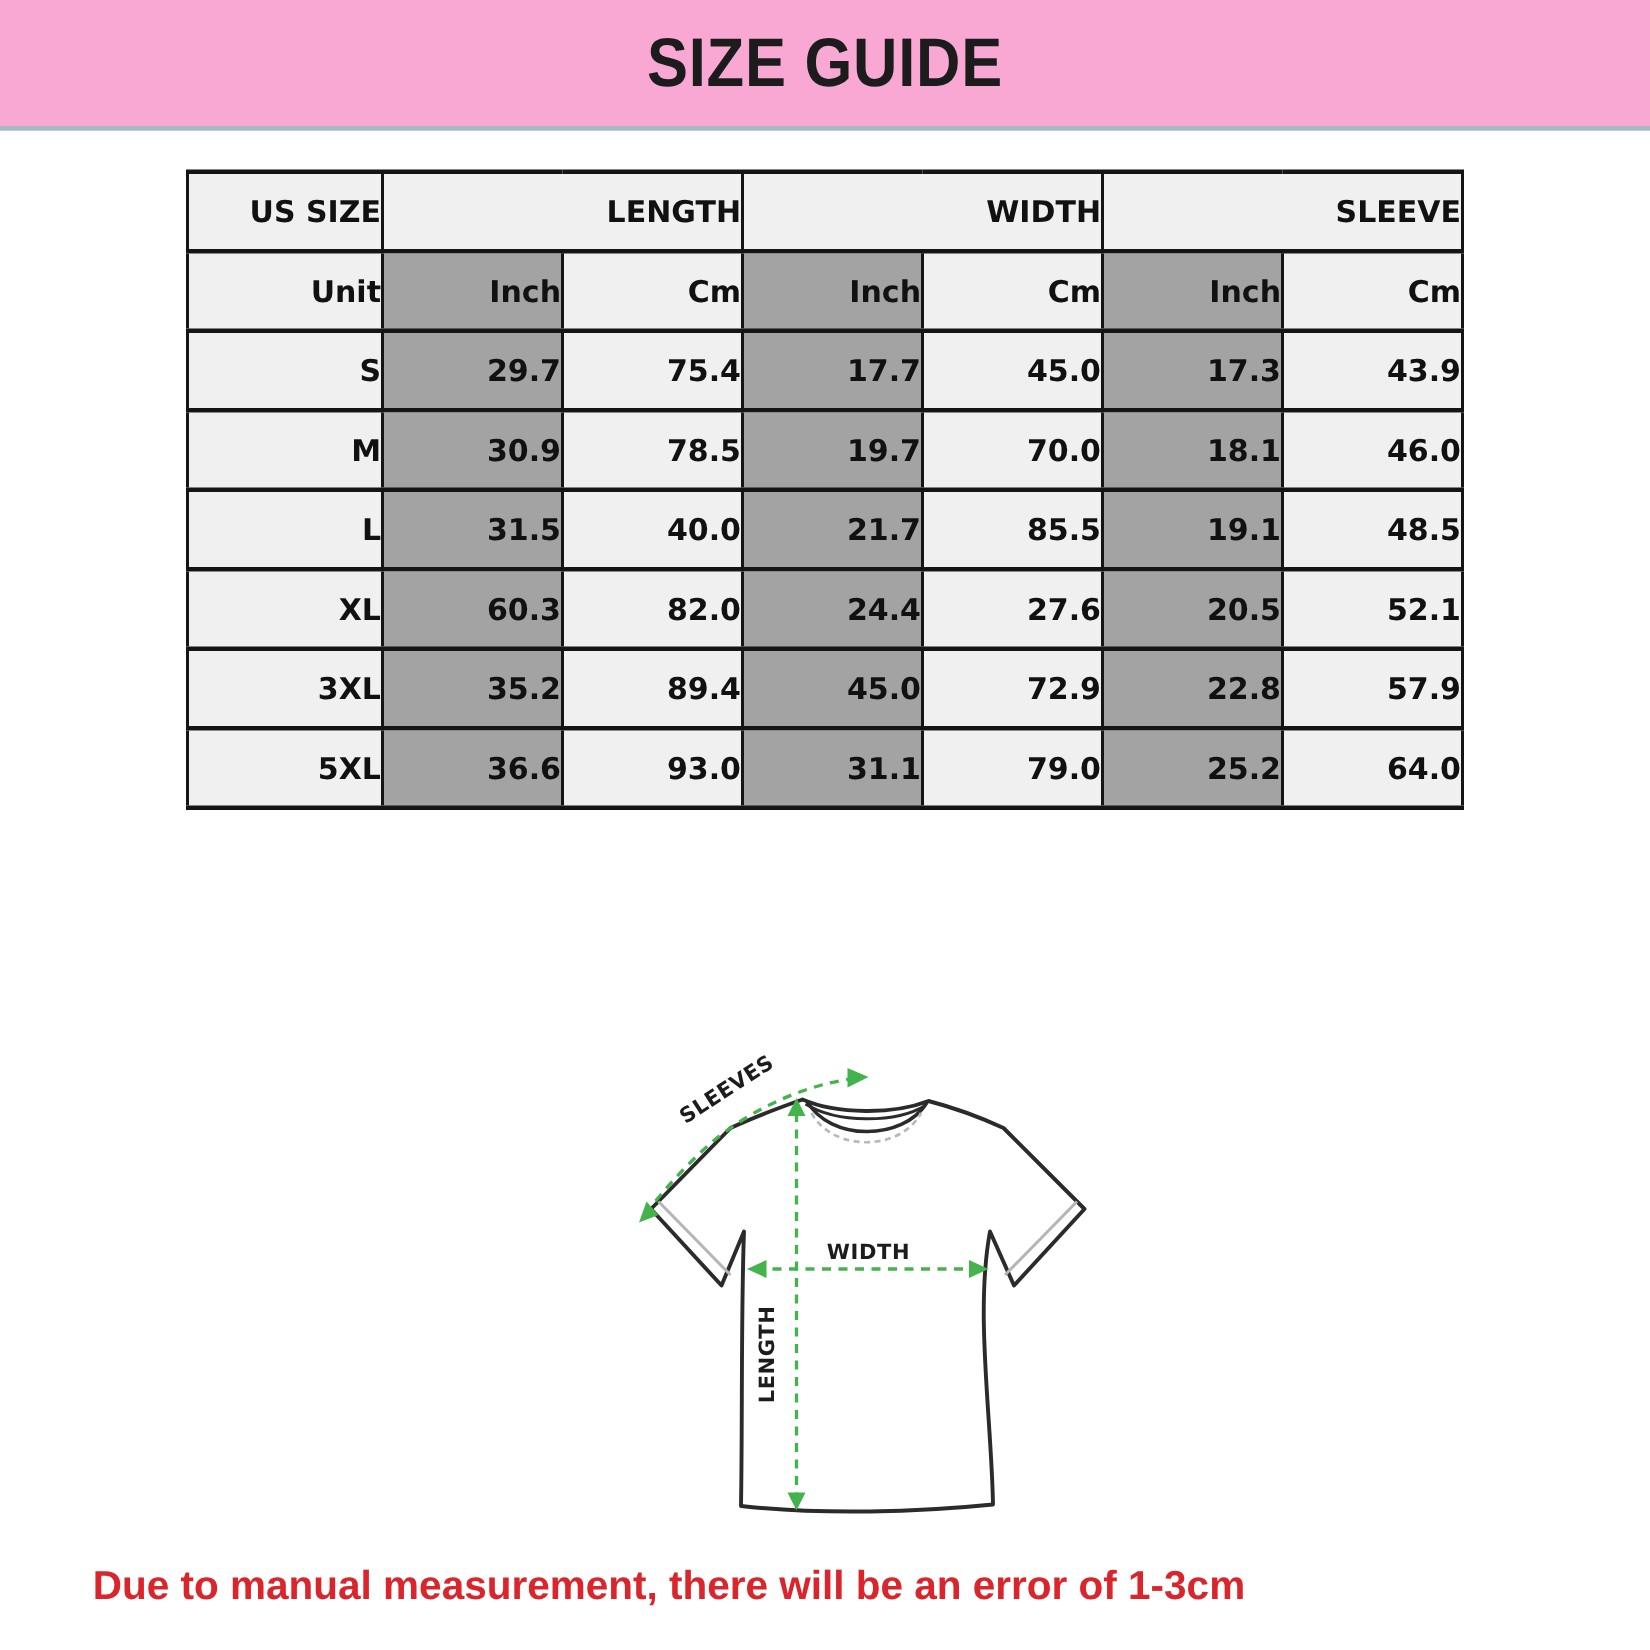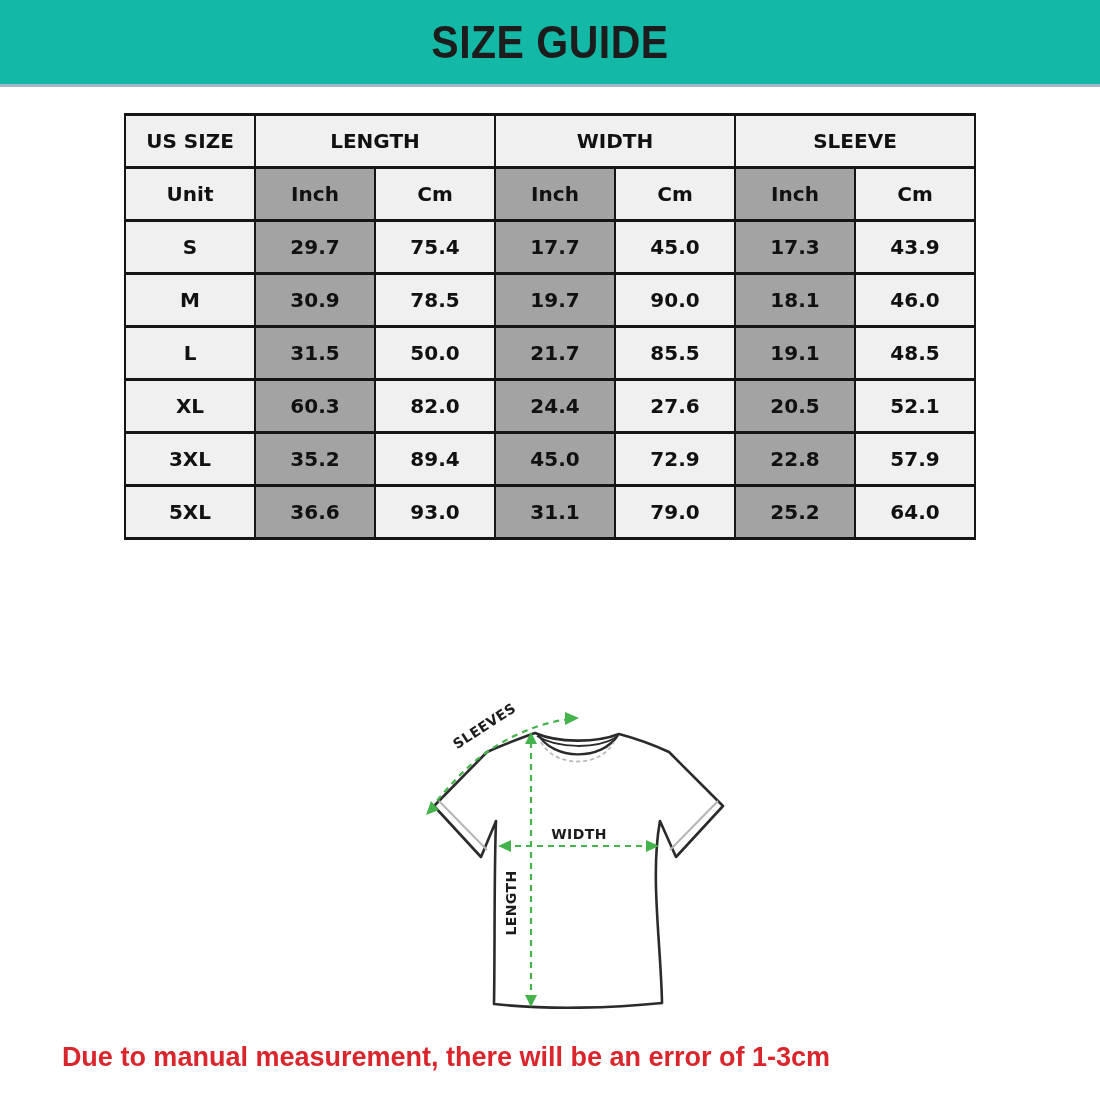--- a/index.html
+++ b/index.html
@@ -3,34 +3,34 @@
 <meta charset="utf-8">
 <style>
   html,body { margin:0; padding:0; background:#ffffff; }
   .page {
     position:relative; width:1100px; height:1100px; background:#ffffff;
     font-family:"Liberation Sans", sans-serif; overflow:hidden;
   }
   
   .banner {
     position:absolute; left:0; top:0; width:1100px; height:84px;
-    background:#14b8a6; border-bottom:3px solid #a2b9c6;
+    background:#f9a8d4; border-bottom:3px solid #a2b9c6;
     display:flex; align-items:center; justify-content:center;
   }
   .banner h1 {
     margin:0; font-size:41px; font-weight:bold; color:#1c1c1c;
     letter-spacing:0.5px; transform:scaleY(1.12);
     font-family:"Liberation Sans", sans-serif;
   }
   
   .size-table {
     position:absolute; left:124px; top:113px;
     border-collapse:collapse; table-layout:fixed;
     font-family:"DejaVu Sans", sans-serif;
-    font-size:20px; font-weight:bold; color:#111; text-align:center;
+    font-size:20px; font-weight:bold; color:#111; text-align:right;
   }
   .size-table th, .size-table td {
     border:2px solid #151515; border-top-width:3px; border-bottom-width:3px;
     height:50px; padding:0; overflow:hidden;
   }
   .size-table .gray  { background:#f0f0f0; }
   .size-table .white { background:#a3a3a3; }
   
   .diagram { position:absolute; left:398px; top:690px; }
   .dlabel {
@@ -88,28 +88,28 @@
           <td class="white">17.7</td>
           <td class="gray">45.0</td>
           <td class="white">17.3</td>
           <td class="gray">43.9</td>
         </tr>
         <tr>
           <td class="gray">M</td>
           <td class="white">30.9</td>
           <td class="gray">78.5</td>
           <td class="white">19.7</td>
-          <td class="gray">90.0</td>
+          <td class="gray">70.0</td>
           <td class="white">18.1</td>
           <td class="gray">46.0</td>
         </tr>
         <tr>
           <td class="gray">L</td>
           <td class="white">31.5</td>
-          <td class="gray">50.0</td>
+          <td class="gray">40.0</td>
           <td class="white">21.7</td>
           <td class="gray">85.5</td>
           <td class="white">19.1</td>
           <td class="gray">48.5</td>
         </tr>
         <tr>
           <td class="gray">XL</td>
           <td class="white">60.3</td>
           <td class="gray">82.0</td>
           <td class="white">24.4</td>

